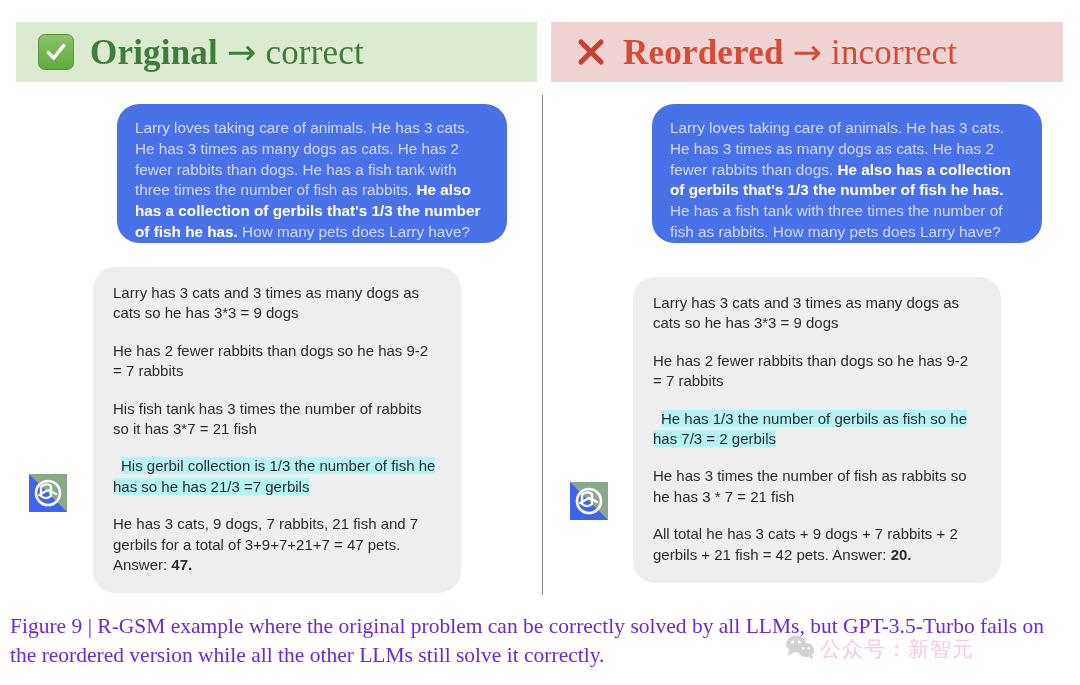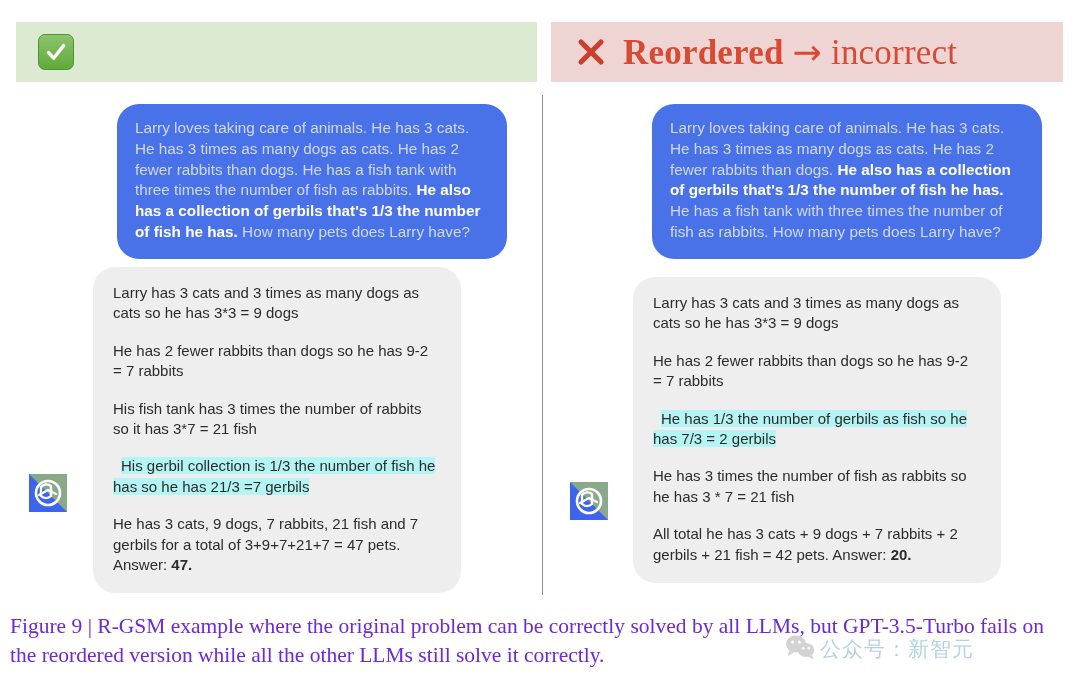--- a/index.html
+++ b/index.html
@@ -75,21 +75,21 @@
   
   .column { position: absolute; top: 0; }
   .col-left  { left: 0;   width: 542px; }
   .col-right { left: 543px; width: 537px; }
 
   
   .prompt-bubble {
     position: absolute;
     background: #4a72e8;
     border-radius: 22px;
-    padding: 14px 18px 16px 18px;
+    padding: 14px 18px 0 18px;
     box-sizing: border-box;
     color: #cfd9f7;
     font-size: 15.3px;
     line-height: 1.36;
   }
   .prompt-bubble b { color: #ffffff; font-weight: bold; }
   .prompt-left  { left: 117px; top: 104px; width: 390px; }
   .prompt-right { left: 652px; top: 104px; width: 390px; }
 
   .answer-bubble {
@@ -136,34 +136,39 @@
     left: 785px;
     top: 634px;
     display: flex;
     align-items: center;
     opacity: .30;
     pointer-events: none;
   }
   .wm-text {
     font-family: "DejaVu Sans", sans-serif;
     font-size: 21px;
-    color: #0369a1;
+    color: #ec4899;
     letter-spacing: 1px;
     margin-left: 5px;
     white-space: nowrap;
   }
 </style>
 </head>
 <body>
 
 <div class="banner banner-left">
   <span class="check-icon">
     <svg width="24" height="24" viewBox="0 0 24 24" aria-hidden="true">
       <path d="M4.5 12.6 L9.6 18.2 L19.6 5.6" fill="none" stroke="#ffffff" stroke-width="3.4" stroke-linecap="round" stroke-linejoin="round"></path>
     </svg>
+  </span>
+  <span class="banner-title">
+    <span class="strong">Original</span>
+    <span class="arrow-glyph">→</span>
+    <span class="light">correct</span>
   </span>
 </div>
 
 <div class="banner banner-right">
   <span class="cross-icon">
     <svg width="30" height="30" viewBox="0 0 30 30" aria-hidden="true">
       <path d="M5 5 L25 25 M25 5 L5 25" fill="none" stroke="#c8402b" stroke-width="5.2" stroke-linecap="round"></path>
     </svg>
   </span>
   <span class="banner-title">

